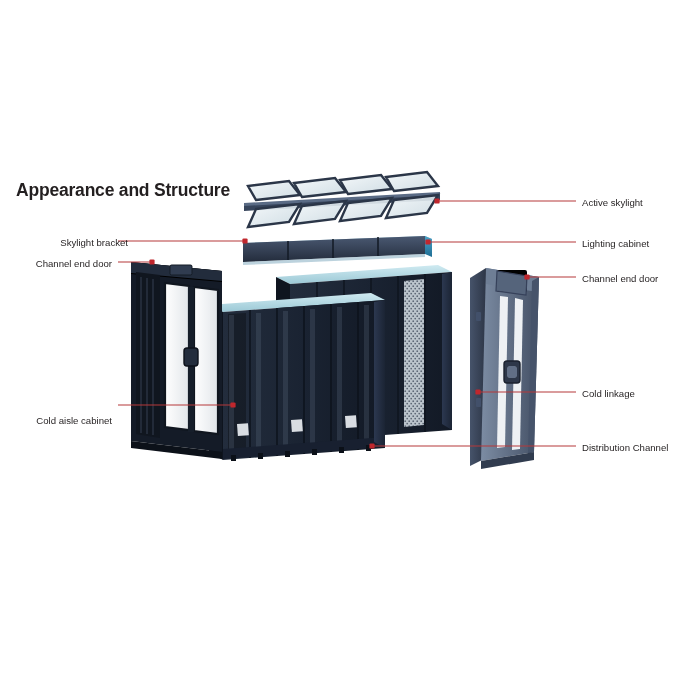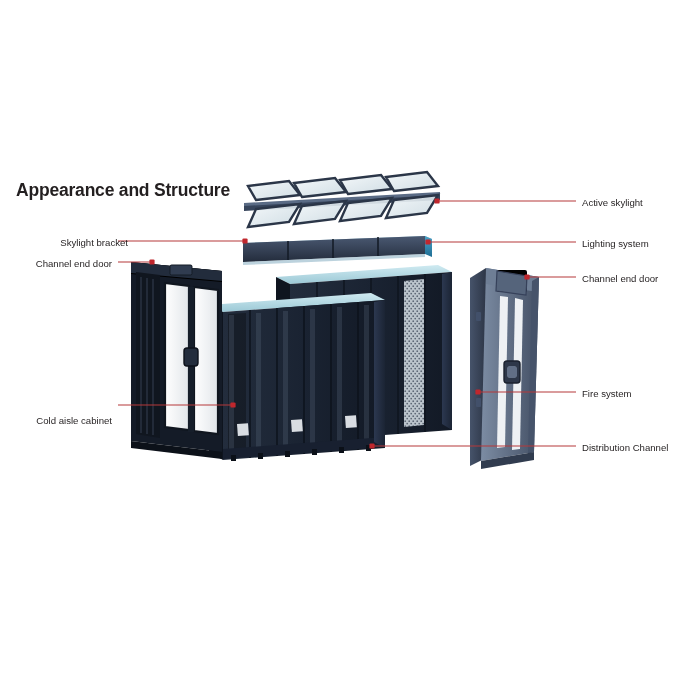--- a/index.html
+++ b/index.html
@@ -282,19 +282,19 @@
       </g>
   </svg>
 
   <div class="title">Appearance and Structure</div>
 
   <div id="labels">
       <div class="lbl left" style="left: 128px; top: 238px;">Skylight bracket</div>
       <div class="lbl left" style="left: 112px; top: 259px;">Channel end door</div>
       <div class="lbl left" style="left: 112px; top: 416px; text-align: center;">Cold aisle cabinet</div>
       <div class="lbl right" style="left: 582px; top: 198px;">Active skylight</div>
-      <div class="lbl right" style="left: 582px; top: 239px;">Lighting system</div>
+      <div class="lbl right" style="left: 582px; top: 239px;">Lighting cabinet</div>
       <div class="lbl right" style="left: 582px; top: 274px;">Channel end door</div>
-      <div class="lbl right" style="left: 582px; top: 389px;">Fire system</div>
+      <div class="lbl right" style="left: 582px; top: 389px;">Cold linkage</div>
       <div class="lbl right" style="left: 582px; top: 443px;">Distribution Channel</div>
     </div>
 
 </div>
 
 </body></html>

